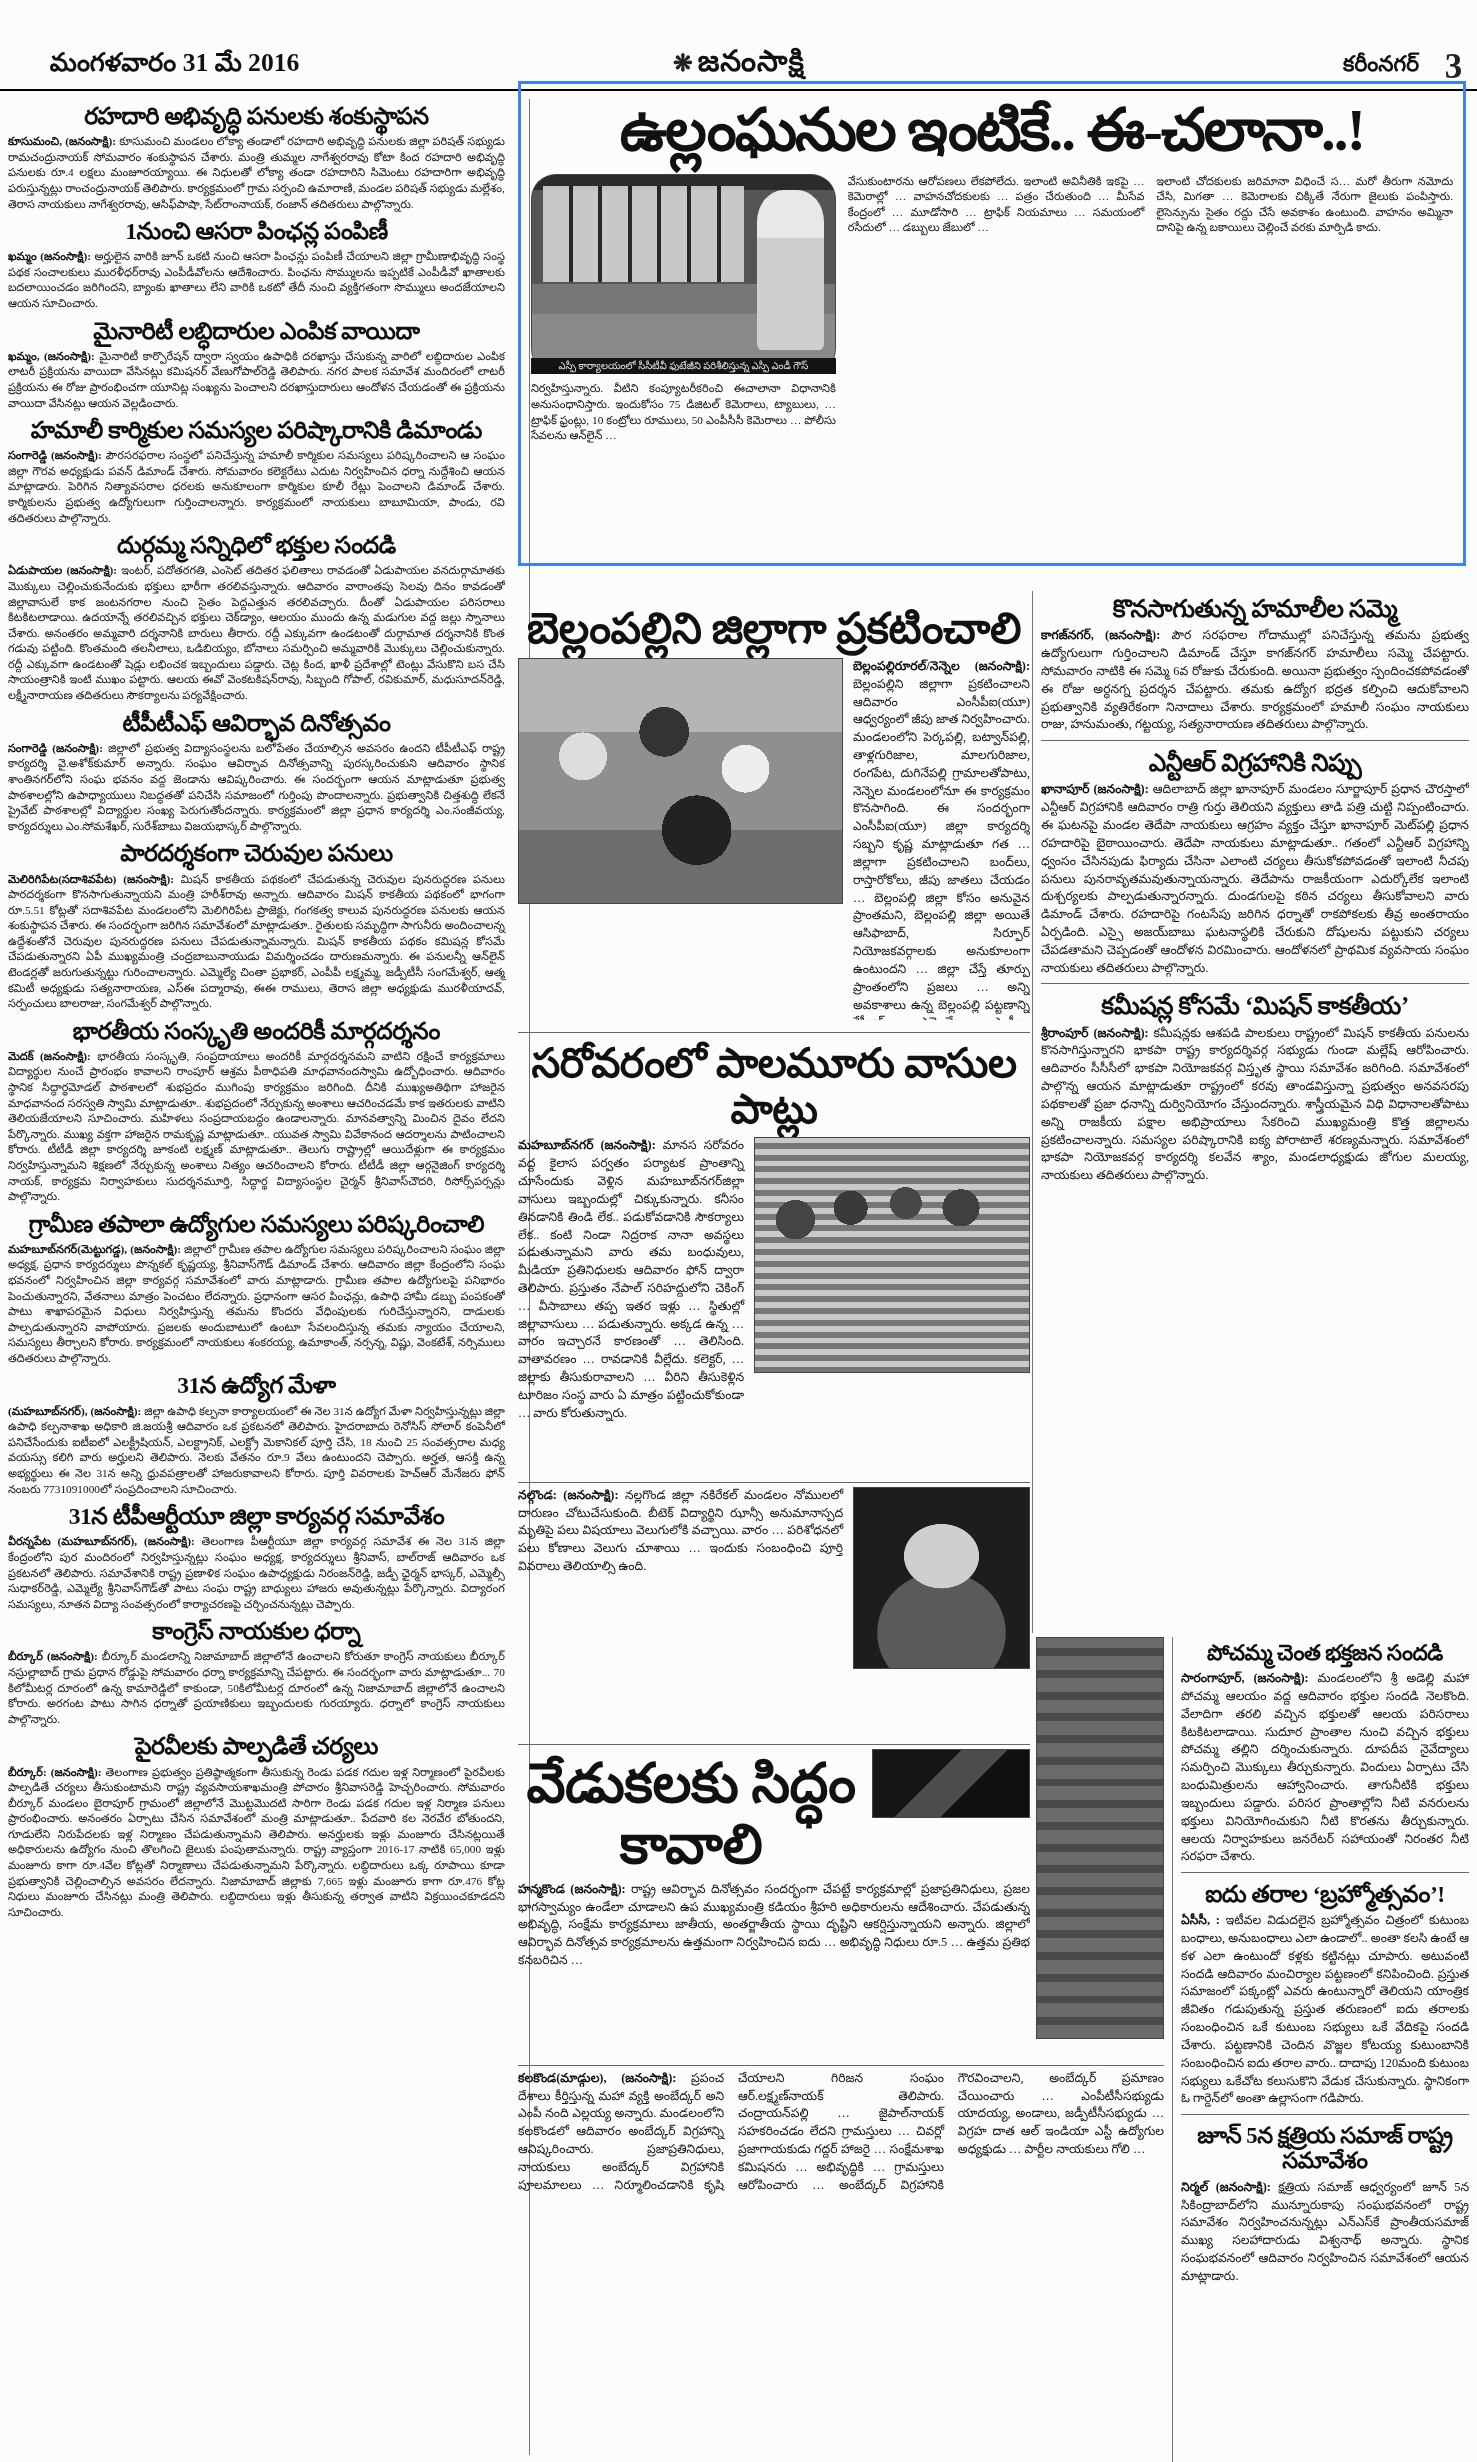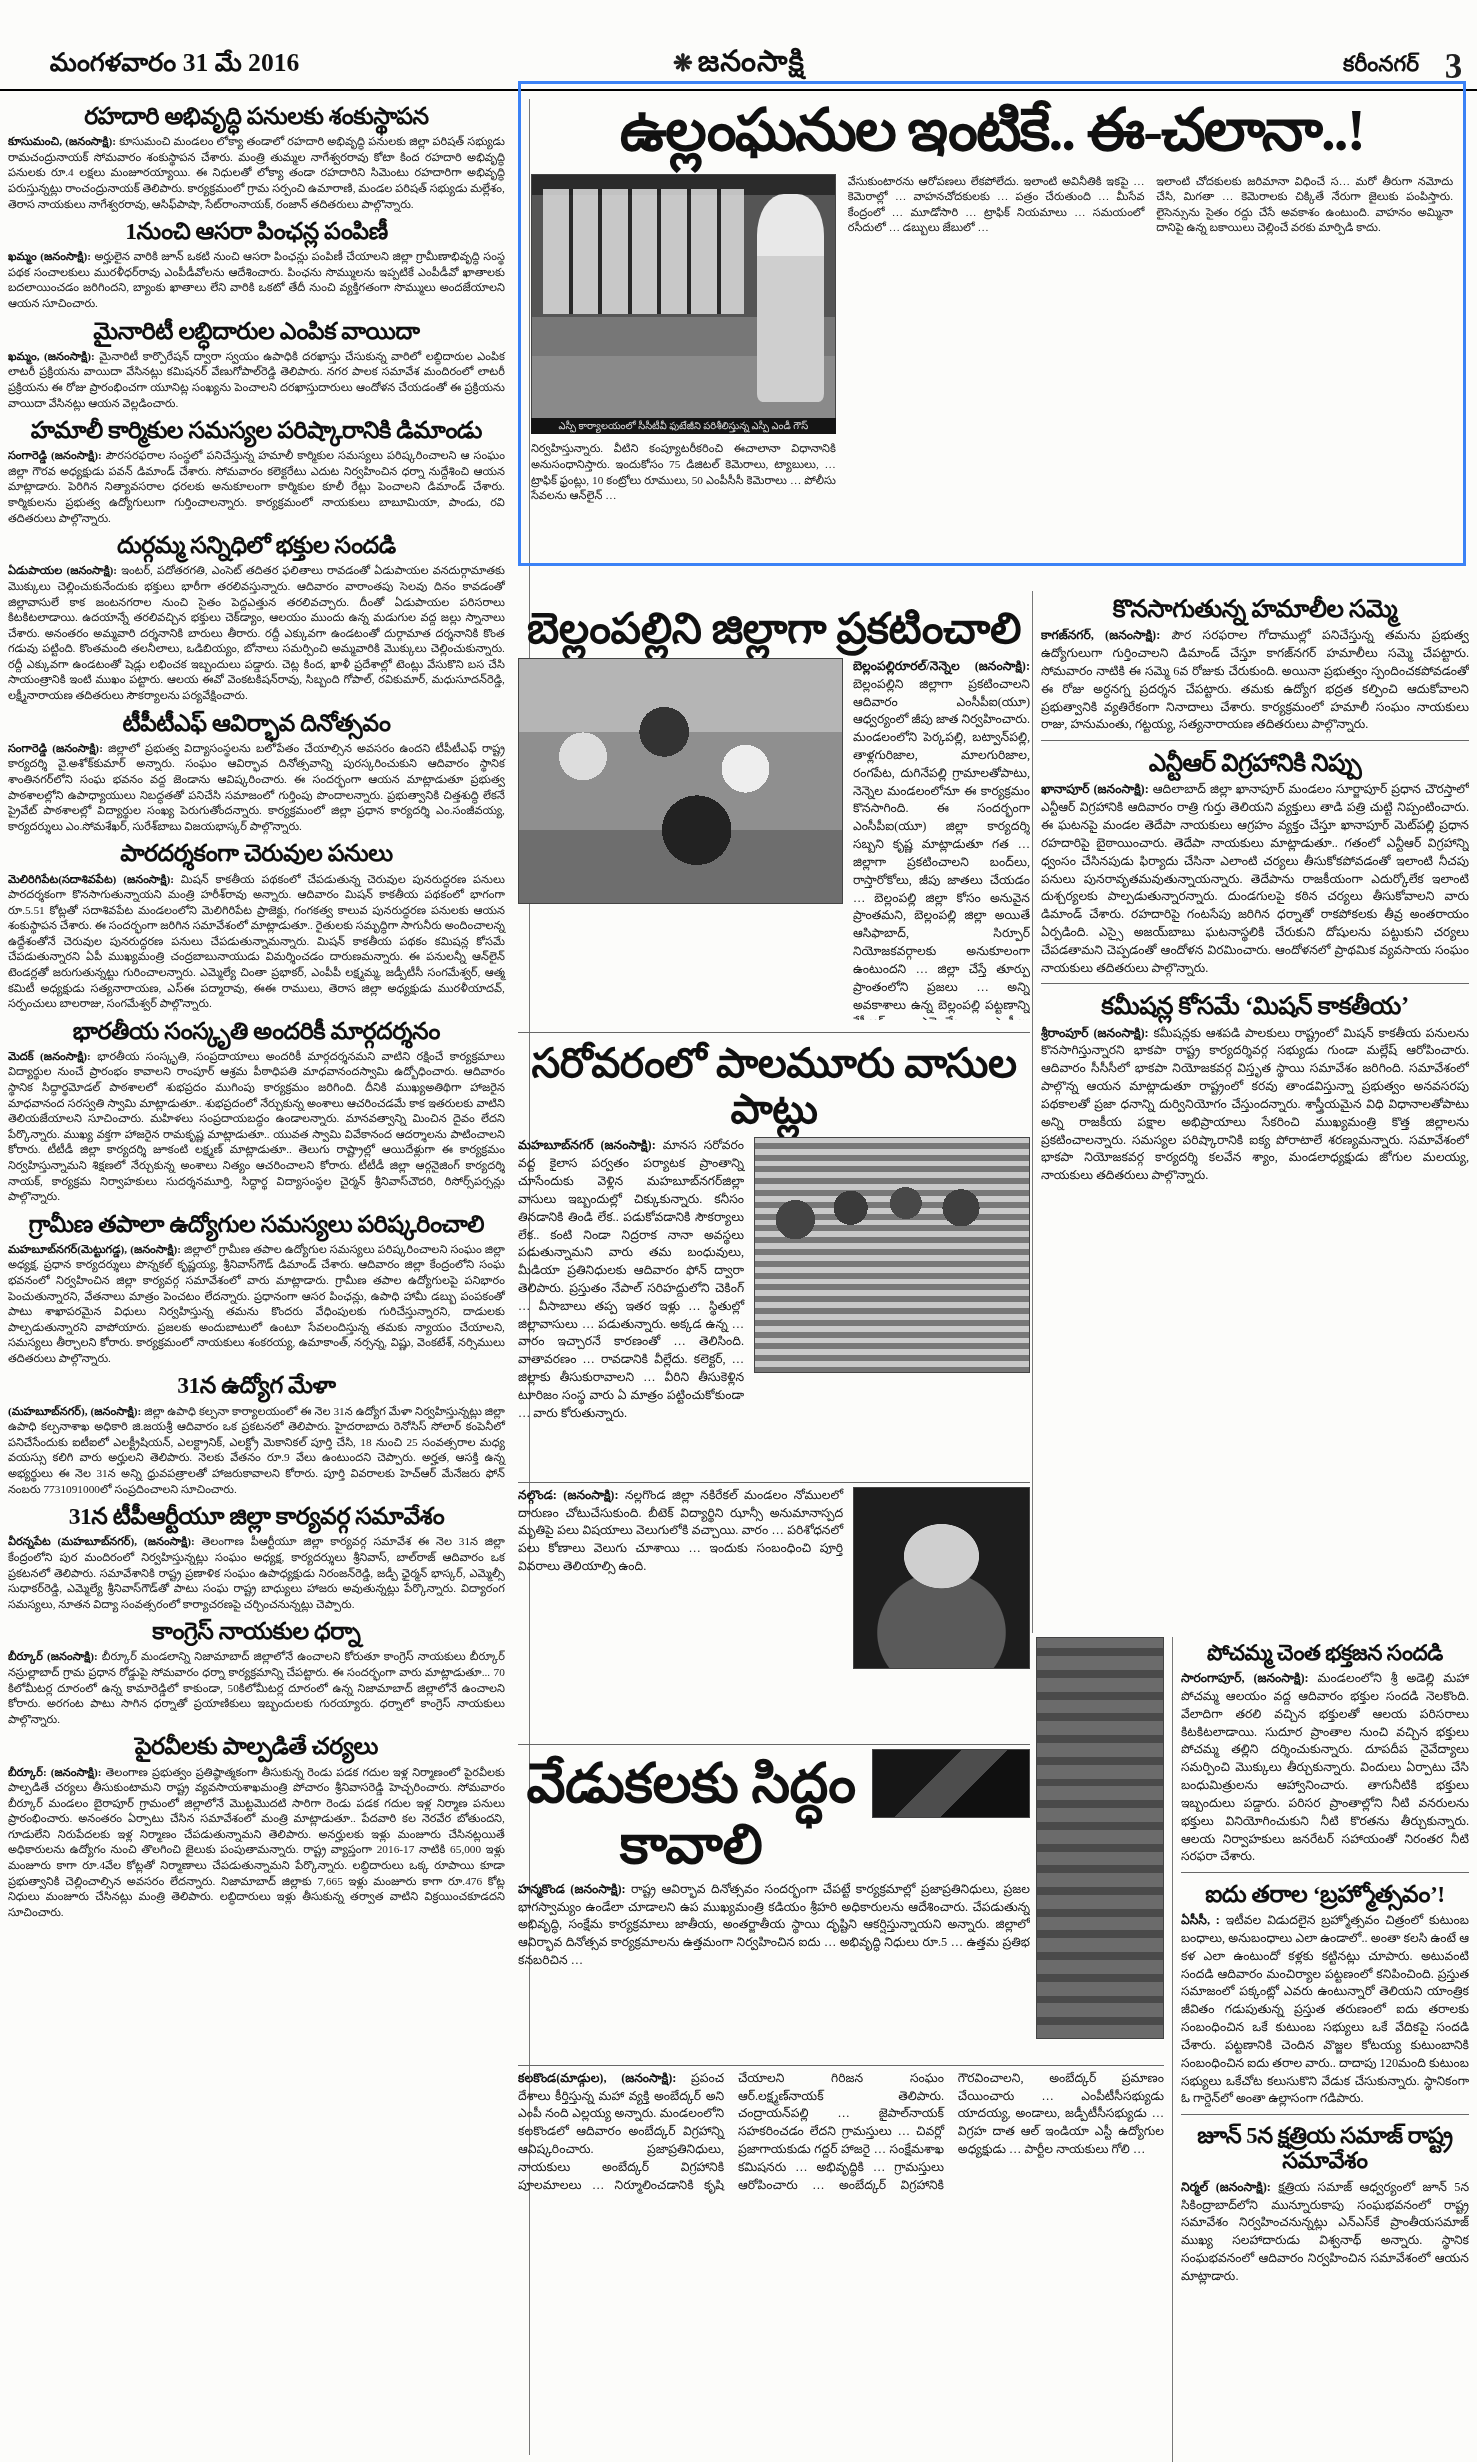--- a/index.html
+++ b/index.html
@@ -128,21 +128,21 @@
     <div class="art">
         <h2>పైరవీలకు పాల్పడితే చర్యలు</h2>
         <p class="b"><b>బీర్కూర్: (జనంసాక్షి):</b> <span>తెలంగాణ ప్రభుత్వం ప్రతిష్ఠాత్మకంగా తీసుకున్న రెండు పడక గదుల ఇళ్ల నిర్మాణంలో పైరవీలకు పాల్పడితే చర్యలు తీసుకుంటామని రాష్ట్ర వ్యవసాయశాఖమంత్రి పోచారం శ్రీనివాసరెడ్డి హెచ్చరించారు. సోమవారం బీర్కూర్ మండలం బైరాపూర్ గ్రామంలో జిల్లాలోనే మొట్టమొదటి సారిగా రెండు పడక గదుల ఇళ్ల నిర్మాణ పనులు ప్రారంభించారు. అనంతరం ఏర్పాటు చేసిన సమావేశంలో మంత్రి మాట్లాడుతూ.. పేదవారి కల నెరవేర బోతుందని, గూడులేని నిరుపేదలకు ఇళ్ల నిర్మాణం చేపడుతున్నామని తెలిపారు. అనర్హులకు ఇళ్లు మంజూరు చేసినట్లయితే అధికారులను ఉద్యోగం నుంచి తొలగించి జైలుకు పంపుతామన్నారు. రాష్ట్ర వ్యాప్తంగా 2016-17 నాటికి 65,000 ఇళ్లు మంజూరు కాగా రూ.4వేల కోట్లతో నిర్మాణాలు చేపడుతున్నామని పేర్కొన్నారు. లబ్ధిదారులు ఒక్క రూపాయి కూడా ప్రభుత్వానికి చెల్లించాల్సిన అవసరం లేదన్నారు. నిజామాబాద్ జిల్లాకు 7,665 ఇళ్లు మంజూరు కాగా రూ.476 కోట్ల నిధులు మంజూరు చేసినట్లు మంత్రి తెలిపారు. లబ్ధిదారులు ఇళ్లు తీసుకున్న తర్వాత వాటిని విక్రయించకూడదని సూచించారు.</span></p>
       </div>
   </div>
 
   <div id="leadbox" class="art">
     <h1>ఉల్లంఘనుల ఇంటికే.. ఈ-చలానా..!</h1>
     <div class="leadcols">
       <div style="width:305px;flex:none;">
-        <div class="photo ph-control" style="width:305px;height:260px;">
+        <div class="photo ph-control" style="width:305px;height:200px;border-radius:25px;">
           <div class="cap">ఎస్పీ కార్యాలయంలో సీసీటీవీ ఫుటేజీని పరిశీలిస్తున్న ఎస్పీ ఎండీ గౌస్</div>
         </div>
         <p class="b" style="margin-top:7.9px;">నిర్వహిస్తున్నారు. వీటిని కంప్యూటరీకరించి ఈచాలానా విధానానికి అనుసంధానిస్తారు. ఇందుకోసం 75 డిజిటల్ కెమెరాలు, ట్యాబులు, … ట్రాఫిక్ ఫ్రంట్లు, 10 కంట్రోలు రూములు, 50 ఎంపీసీసీ కెమెరాలు … పోలీసు సేవలను ఆన్‌లైన్ …</p>
       </div>
       <div class="tc">
           <p class="b">వేసుకుంటారను ఆరోపణలు లేకపోలేదు. ఇలాంటి అవినీతికి ఇకపై … కెమెరాల్లో … వాహనచోదకులకు … పత్రం చేరుతుంది … మీసేవ కేంద్రంలో … మూడోసారి … ట్రాఫిక్ నియమాలు … సమయంలో రసీదులో … డబ్బులు జేబులో …</p>
         </div>
       <div class="tc">
           <p class="b">ఇలాంటి చోదకులకు జరిమానా విధించే స… మరో తీరుగా నమోదు చేసి, మిగతా … కెమెరాలకు చిక్కితే నేరుగా జైలుకు పంపిస్తారు. లైసెన్సును సైతం రద్దు చేసే అవకాశం ఉంటుంది. వాహనం అమ్మినా దానిపై ఉన్న బకాయిలు చెల్లించే వరకు మార్పిడి కాదు.</p>
         </div>

